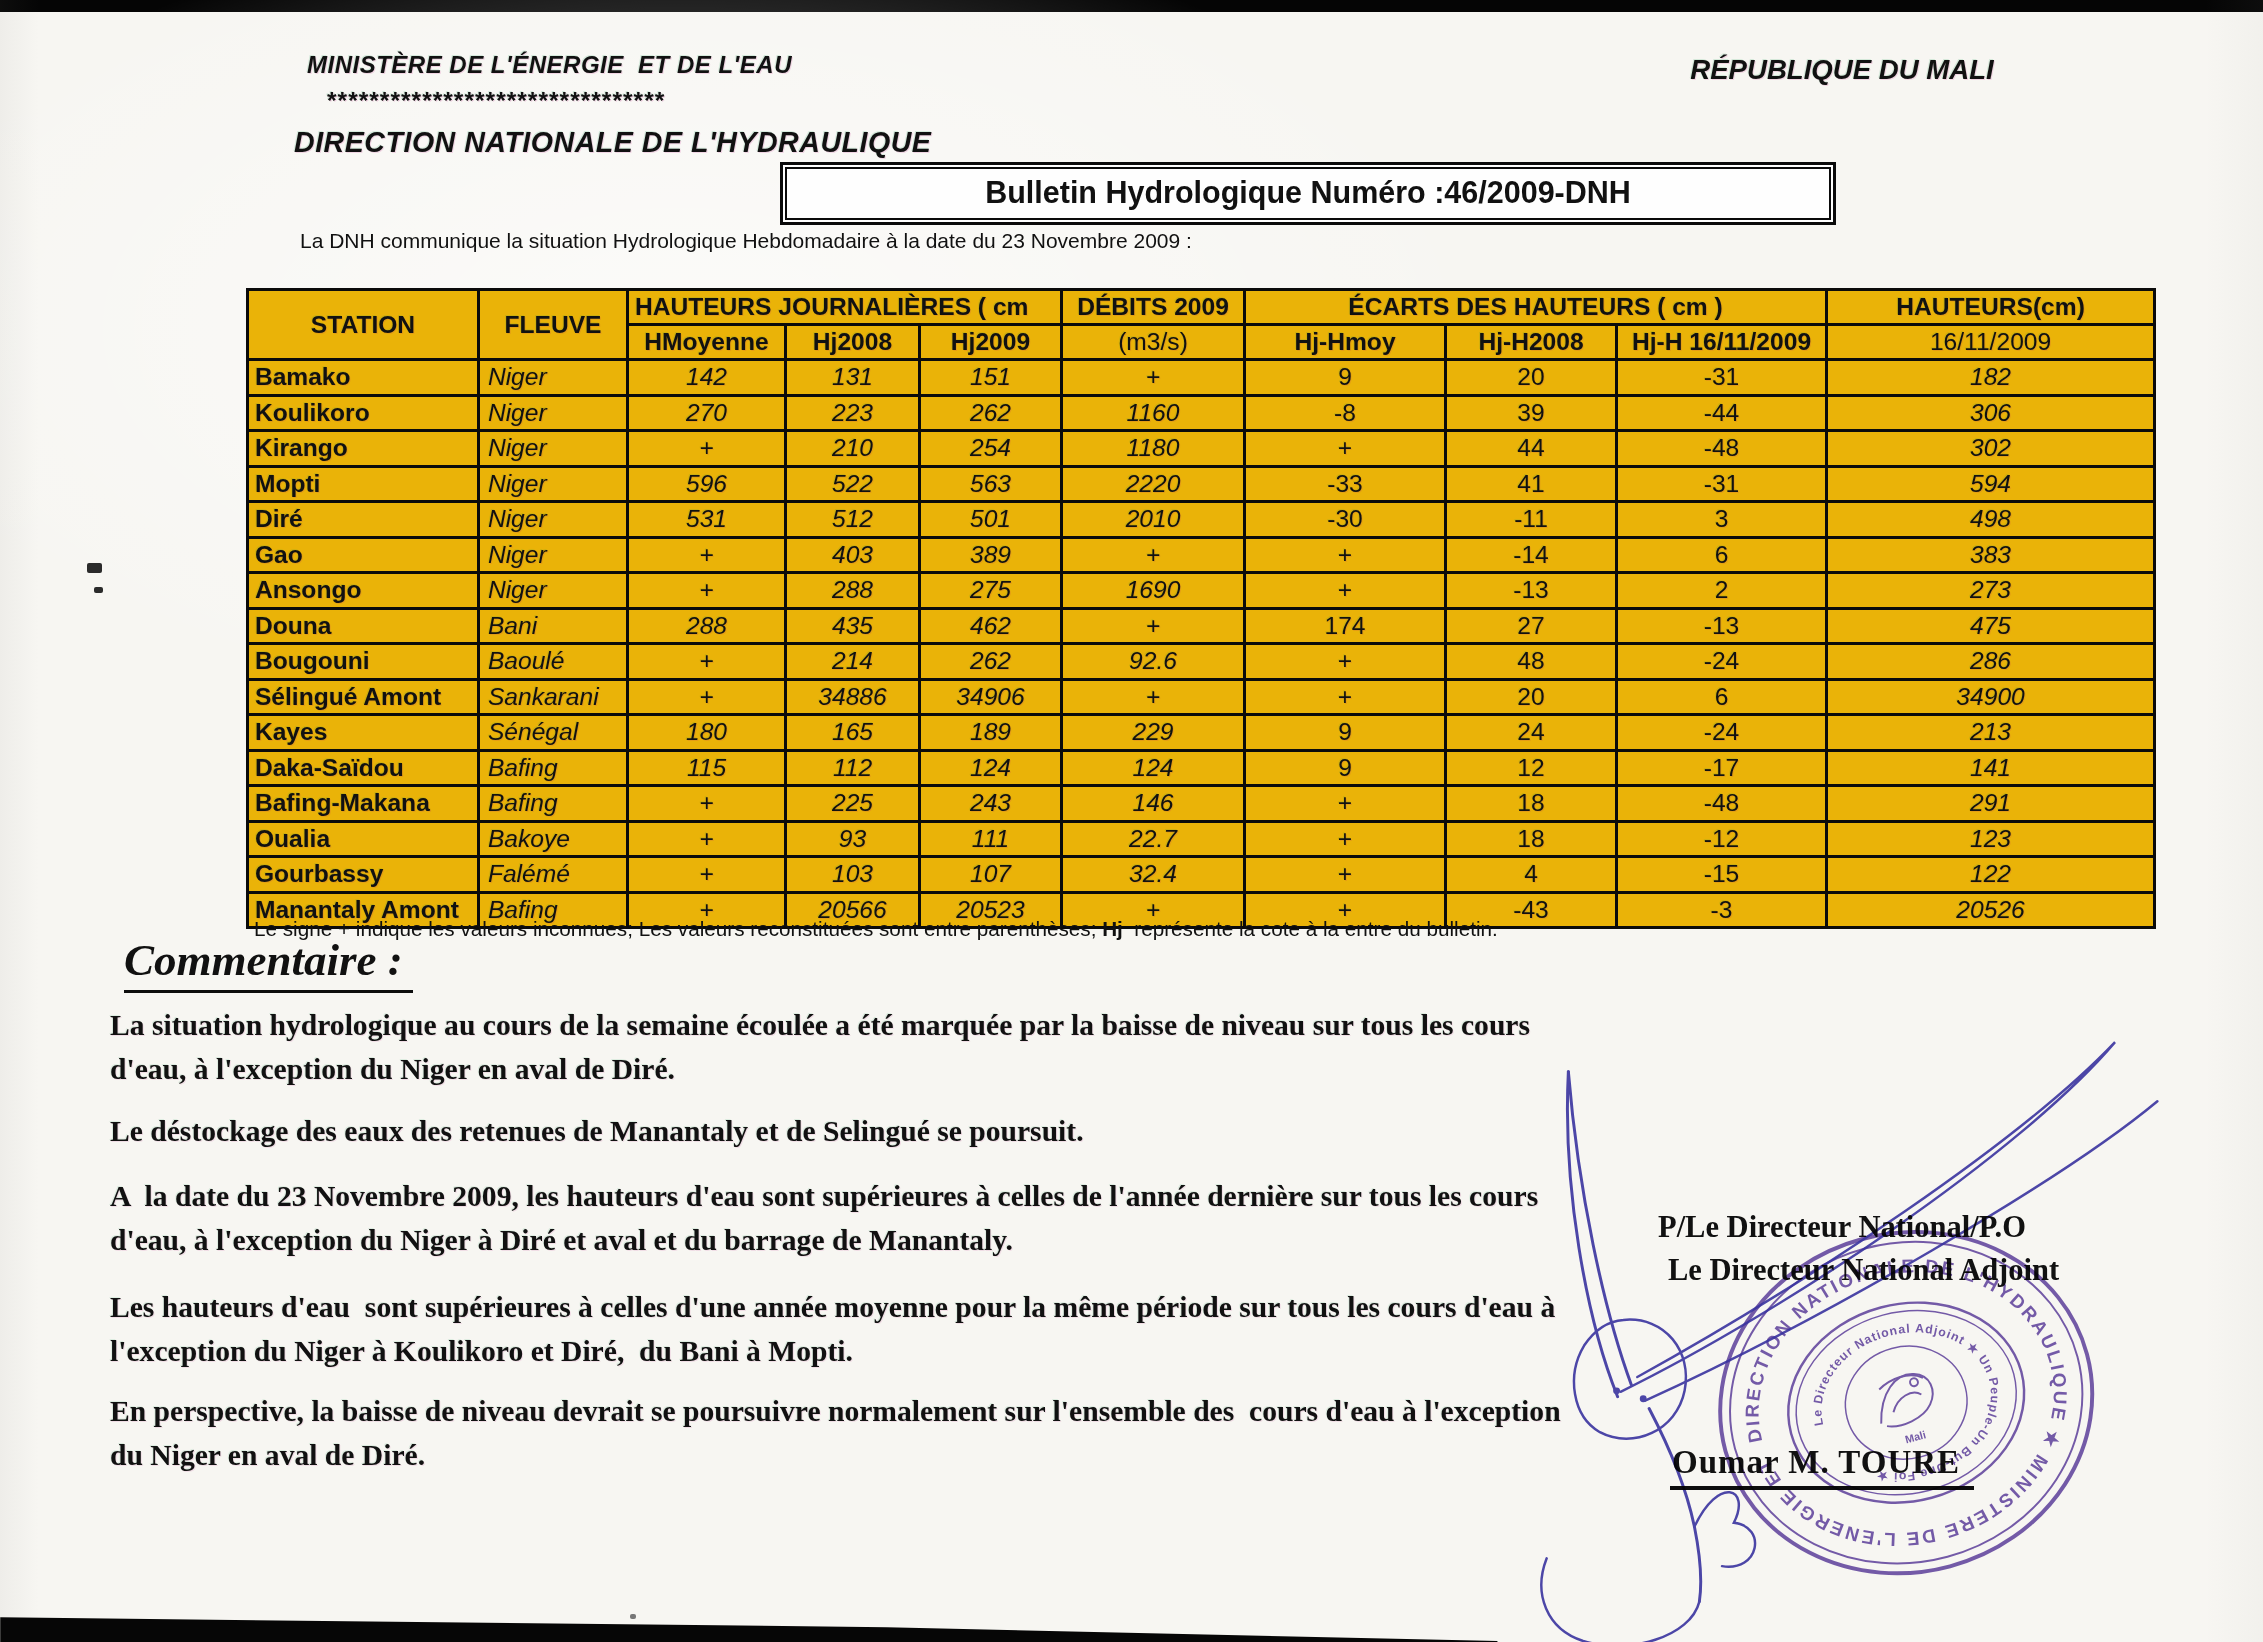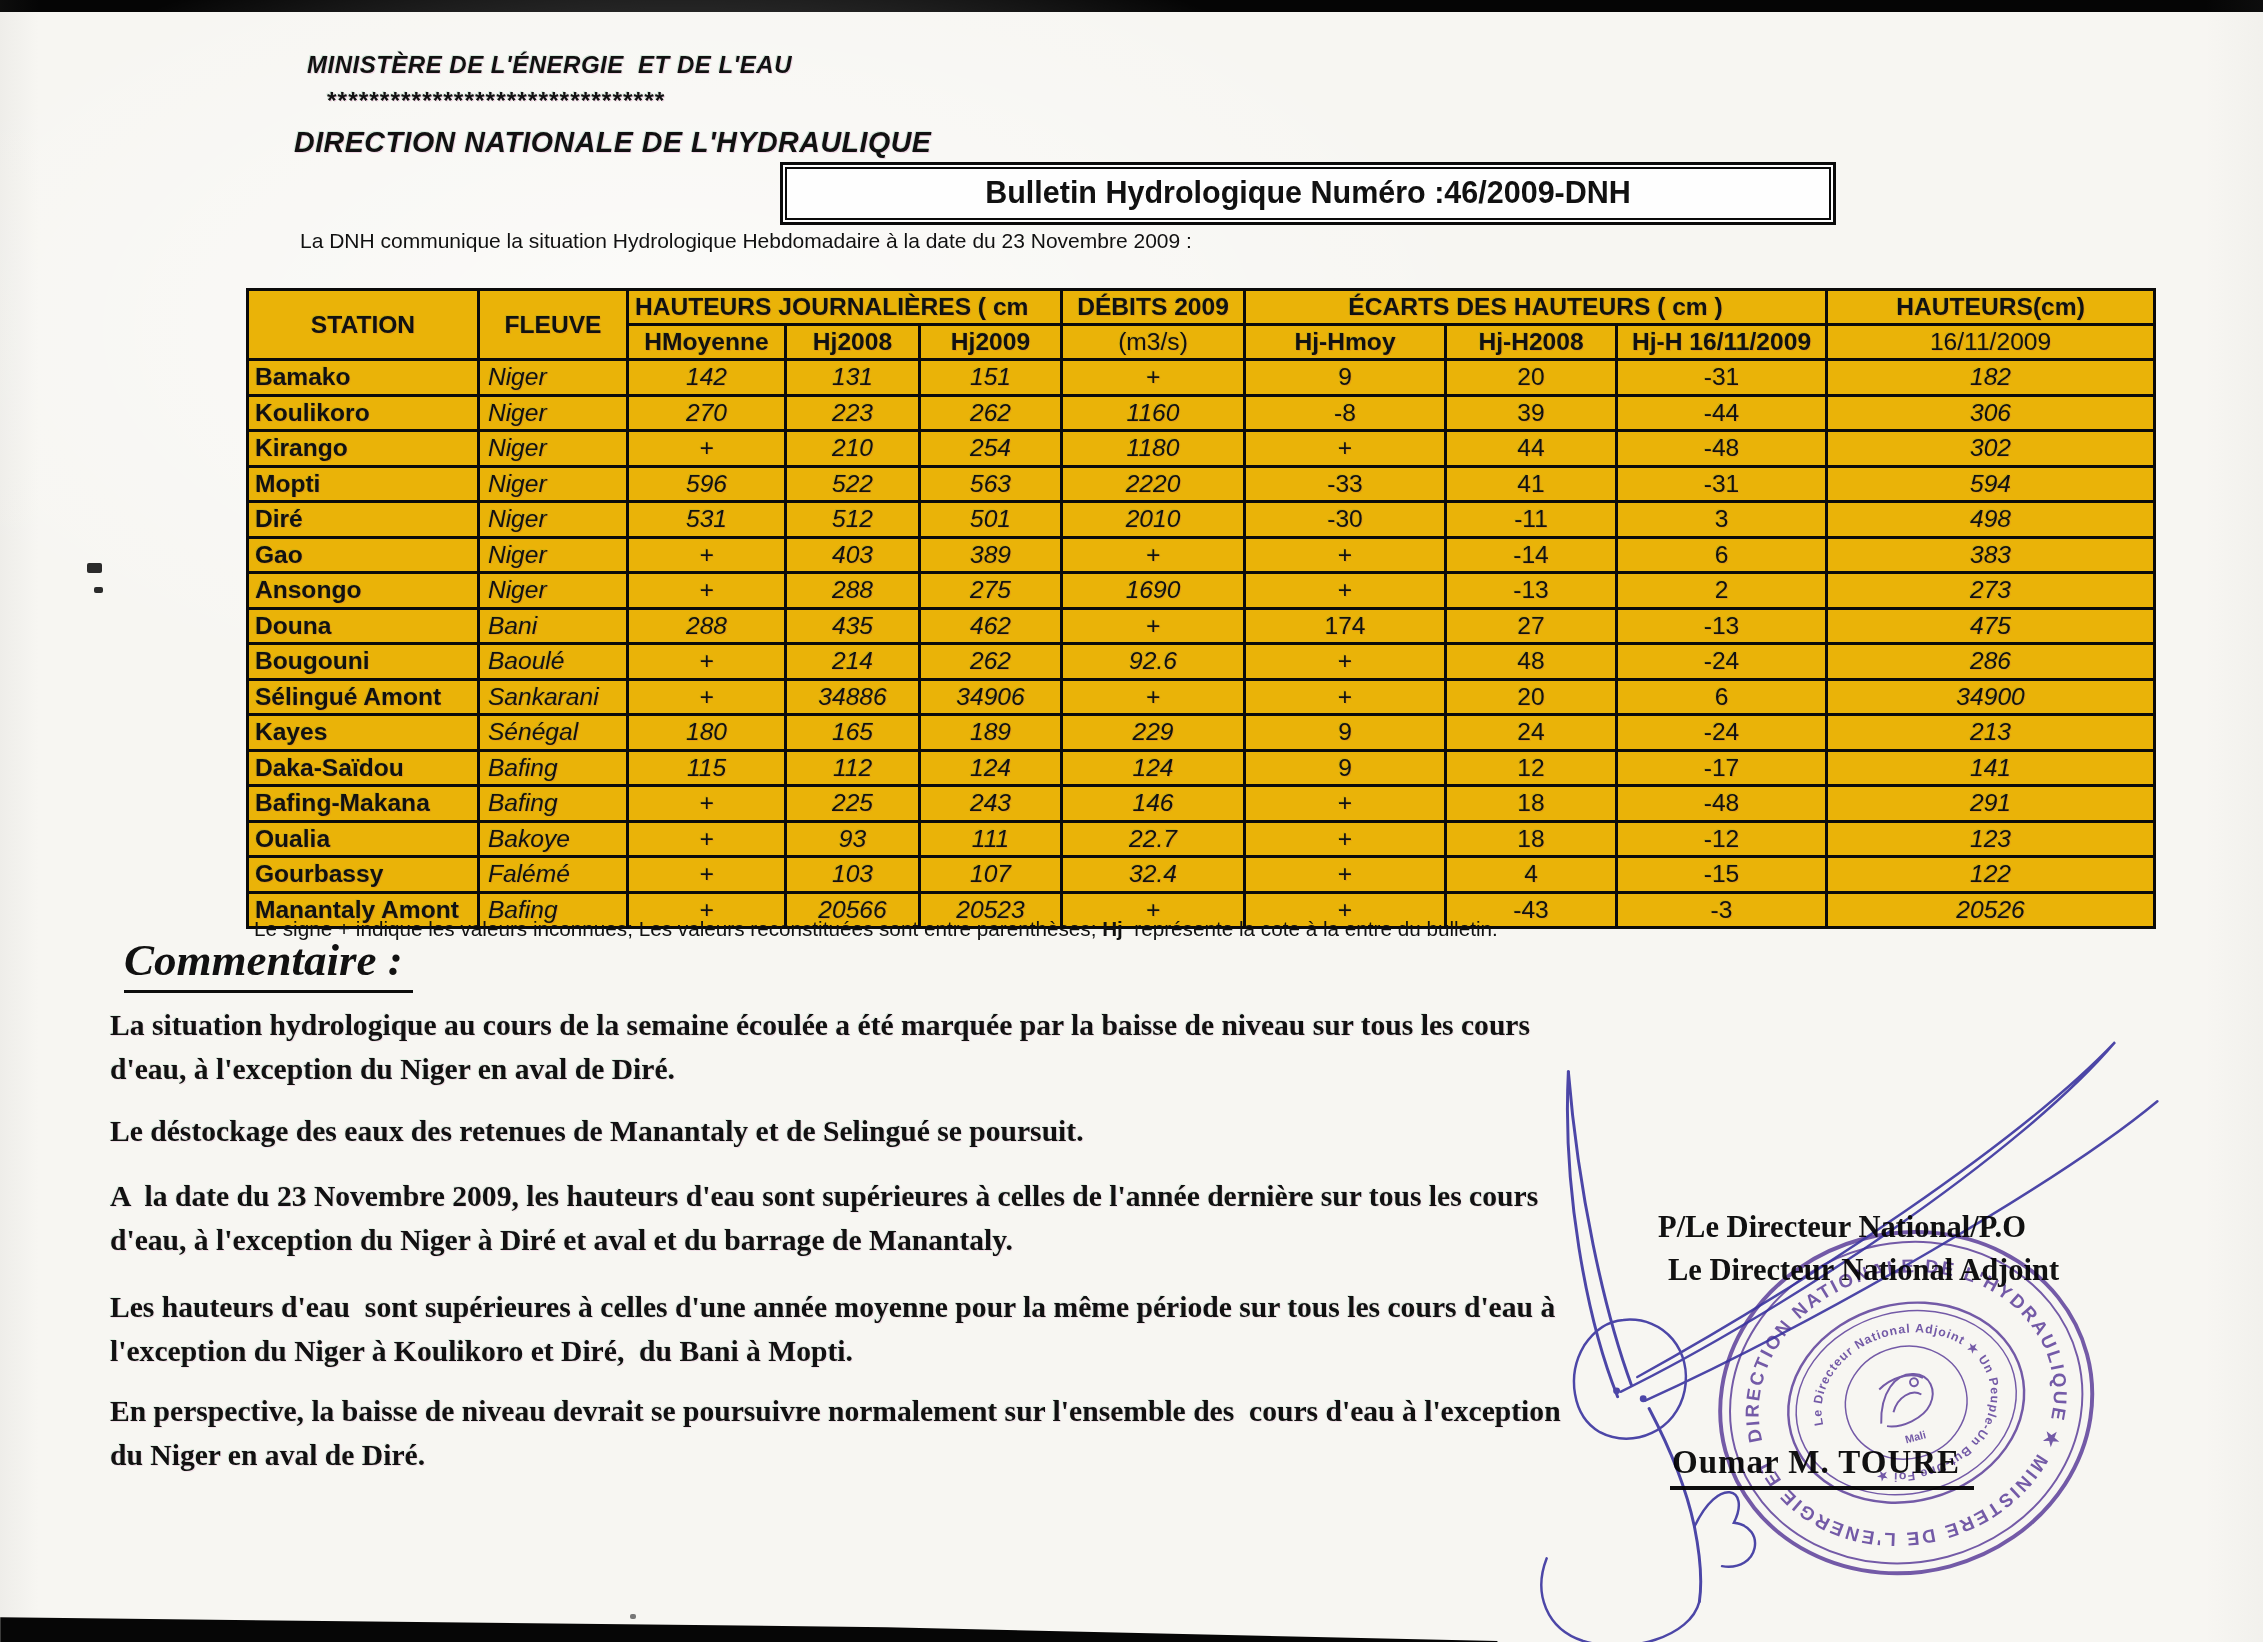--- a/index.html
+++ b/index.html
@@ -76,20 +76,21 @@
 <div class="scan-band-top"></div>
 <div class="paper-noise"></div>
 <div class="speck" style="left:87px;top:563px;width:14.8px;height:9.9px;"></div>
 <div class="speck" style="left:94px;top:587px;width:8.9px;height:5.9px;"></div>
 <div class="speck" style="left:630px;top:1614px;width:5.9px;height:4.9px;background:#777;"></div>
 
 <div class="hdr ministry-1">MINISTÈRE DE L'ÉNERGIE  ET DE L'EAU</div>
 <div class="hdr ministry-stars">********************************</div>
 <div class="hdr ministry-2">DIRECTION NATIONALE DE L'HYDRAULIQUE</div>
 <div class="rep-block">
+  <span class="hdr-line">RÉPUBLIQUE DU MALI</span>
 </div>
 
 <div class="title-box">
   <div class="title-inner">Bulletin Hydrologique Numéro :46/2009-DNH</div>
 </div>
 
 <div class="intro">La DNH communique la situation Hydrologique Hebdomadaire à la date du 23 Novembre 2009 :</div>
 
 <table class="hydro">
   <colgroup>

